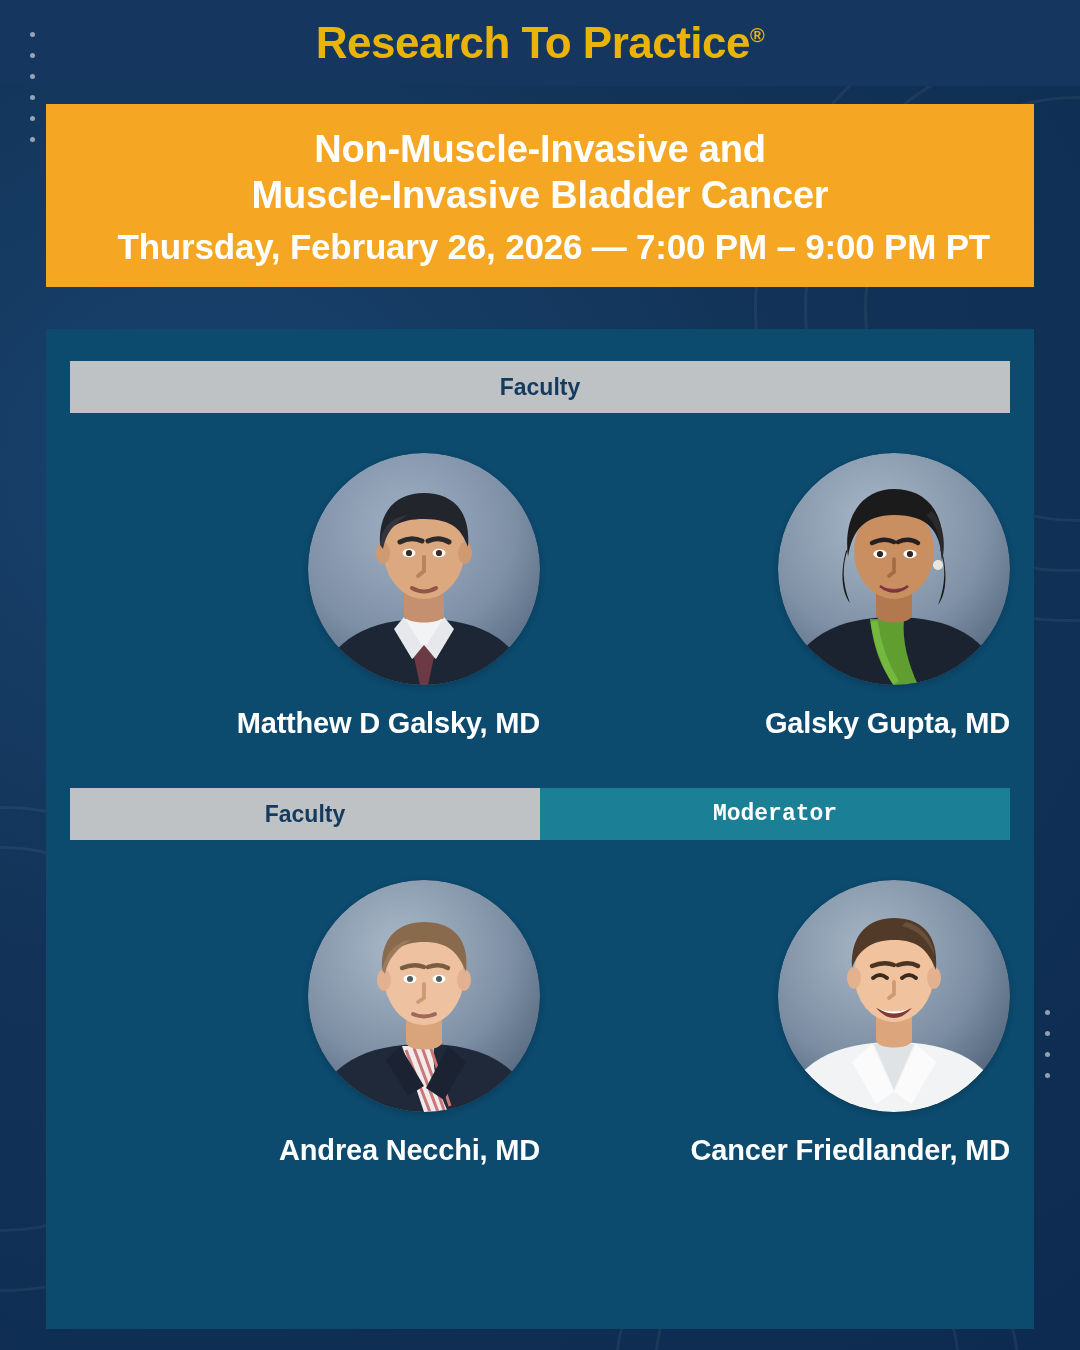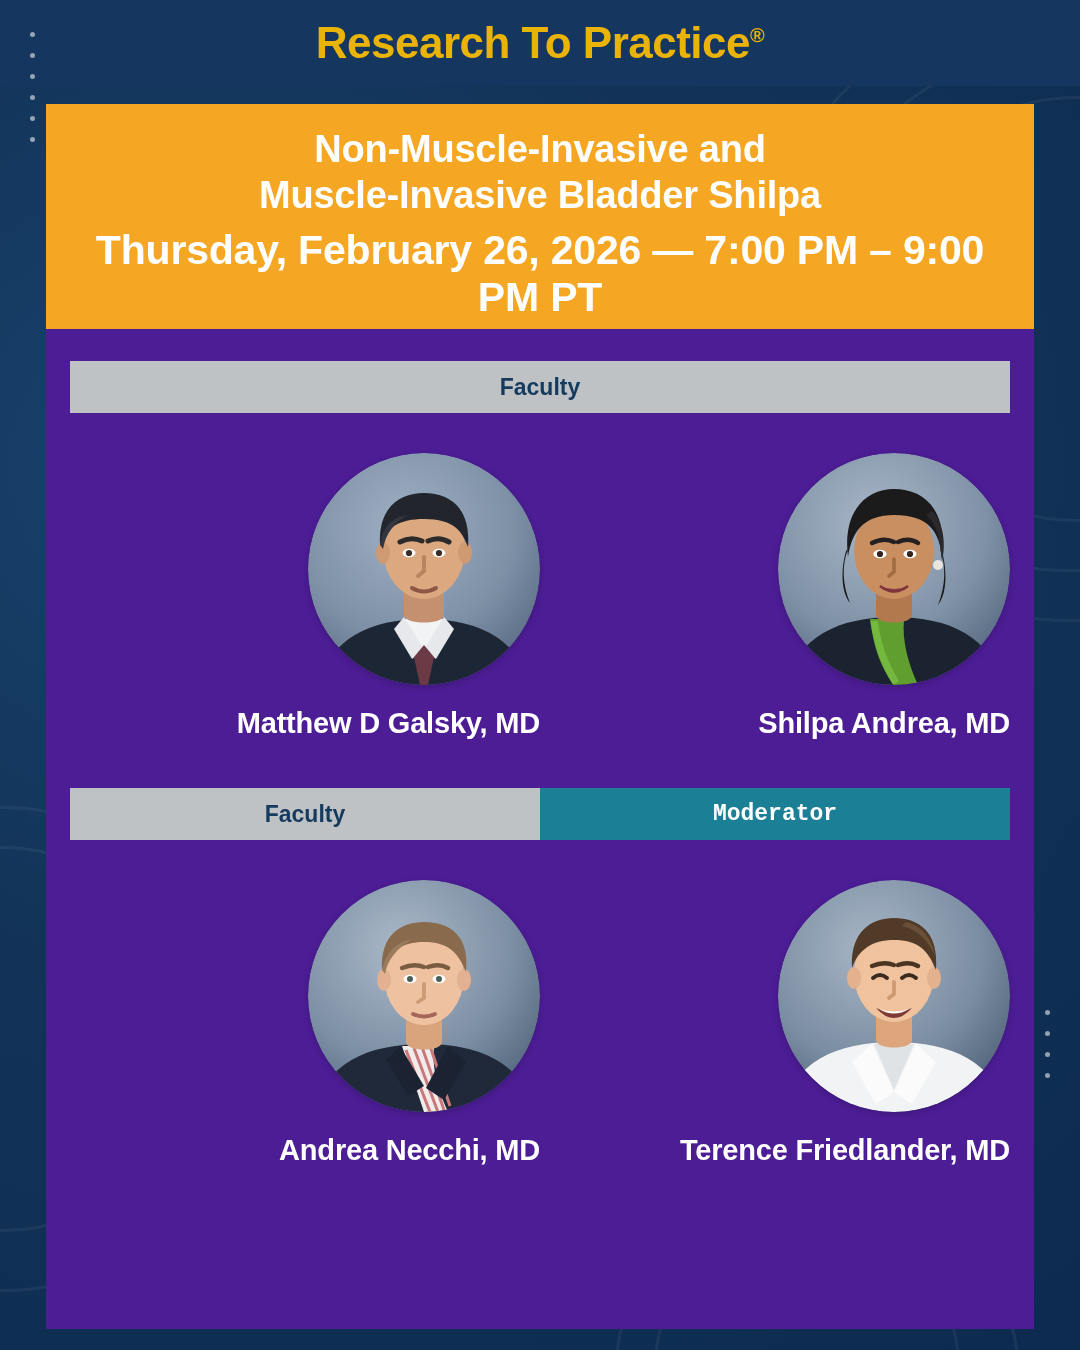--- a/index.html
+++ b/index.html
@@ -91,33 +91,34 @@
   }
   .title-line {
     color: #ffffff;
     font-size: 38px;
     font-weight: 700;
     line-height: 1.22;
     letter-spacing: -0.2px;
   }
   .title-date {
     color: #ffffff;
-    font-size: 41px;
+    font-size: 35px;
     font-weight: 700;
     margin-top: 8px;
     letter-spacing: -0.2px;
+    text-align: right;
   }
 
   
   .panel {
     position: absolute;
     left: 46px; top: 329px;
     width: 988px;
     height: 1000px;
-    background: #4c1d95;
+    background: #0c4a6e;
     box-sizing: border-box;
     padding: 32px 24px;
   }
 
   .label-row {
     display: flex;
     width: 940px;
     margin: 0 auto;
     gap: 0;
   }
@@ -203,21 +204,21 @@
 </div>
 <div class="dots right">
   <span></span>
     <span></span>
     <span></span>
     <span></span>
 </div>
 
 <div class="title-card">
   <div class="title-line">Non-Muscle-Invasive and</div>
-  <div class="title-line">Muscle-Invasive Bladder Shilpa</div>
+  <div class="title-line">Muscle-Invasive Bladder Cancer</div>
   <div class="title-date">Thursday, February 26, 2026 — 7:00 PM – 9:00 PM PT</div>
 </div>
 
 <div class="panel">
 
   <div class="label-row">
     <div class="label grey full">Faculty</div>
   </div>
 
   <div class="people-row">
@@ -314,21 +315,21 @@
             <circle cx="102" cy="101" r="3.1" fill="#35241b"></circle>
             <circle cx="132" cy="101" r="3.1" fill="#35241b"></circle>
 
             <path d="M116 106 v13 l-5 4" stroke="#a36b42" stroke-width="3.6" fill="none" stroke-linecap="round"></path>
 
             <path d="M102 133 q14 12 28 0 q-14 6 -28 0 Z" fill="#8d3f44"></path>
             <path d="M102 133 q14 11 28 0" stroke="#7c343a" stroke-width="2.5" fill="none"></path>
           </g>
         </svg>
       </div>
-      <div class="name">Shilpa Andrea, MD</div>
+      <div class="name">Galsky Gupta, MD</div>
     </div>
 
   </div>
 
   <div class="gap"></div>
 
   <div class="label-row">
     <div class="label grey half">Faculty</div>
     <div class="label teal half">Moderator</div>
   </div>
@@ -430,17 +431,17 @@
             <path d="M95 98 q7 -6 14 0" stroke="#3a2a1e" stroke-width="4" fill="none" stroke-linecap="round"></path>
             <path d="M124 98 q7 -6 14 0" stroke="#3a2a1e" stroke-width="4" fill="none" stroke-linecap="round"></path>
 
             <path d="M116 102 v12 l-5 4" stroke="#cf9a72" stroke-width="3.8" fill="none" stroke-linecap="round"></path>
 
             <path d="M98 128 q18 20 36 0 q-18 8 -36 0 Z" fill="#7e3a35"></path>
             <path d="M101 129 q15 9 30 0 q-15 5 -30 0 Z" fill="#ffffff"></path>
           </g>
         </svg>
       </div>
-      <div class="name">Terence Friedlander, MD</div>
+      <div class="name">Cancer Friedlander, MD</div>
     </div>
 
   </div>
 </div>
 
 </body></html>

